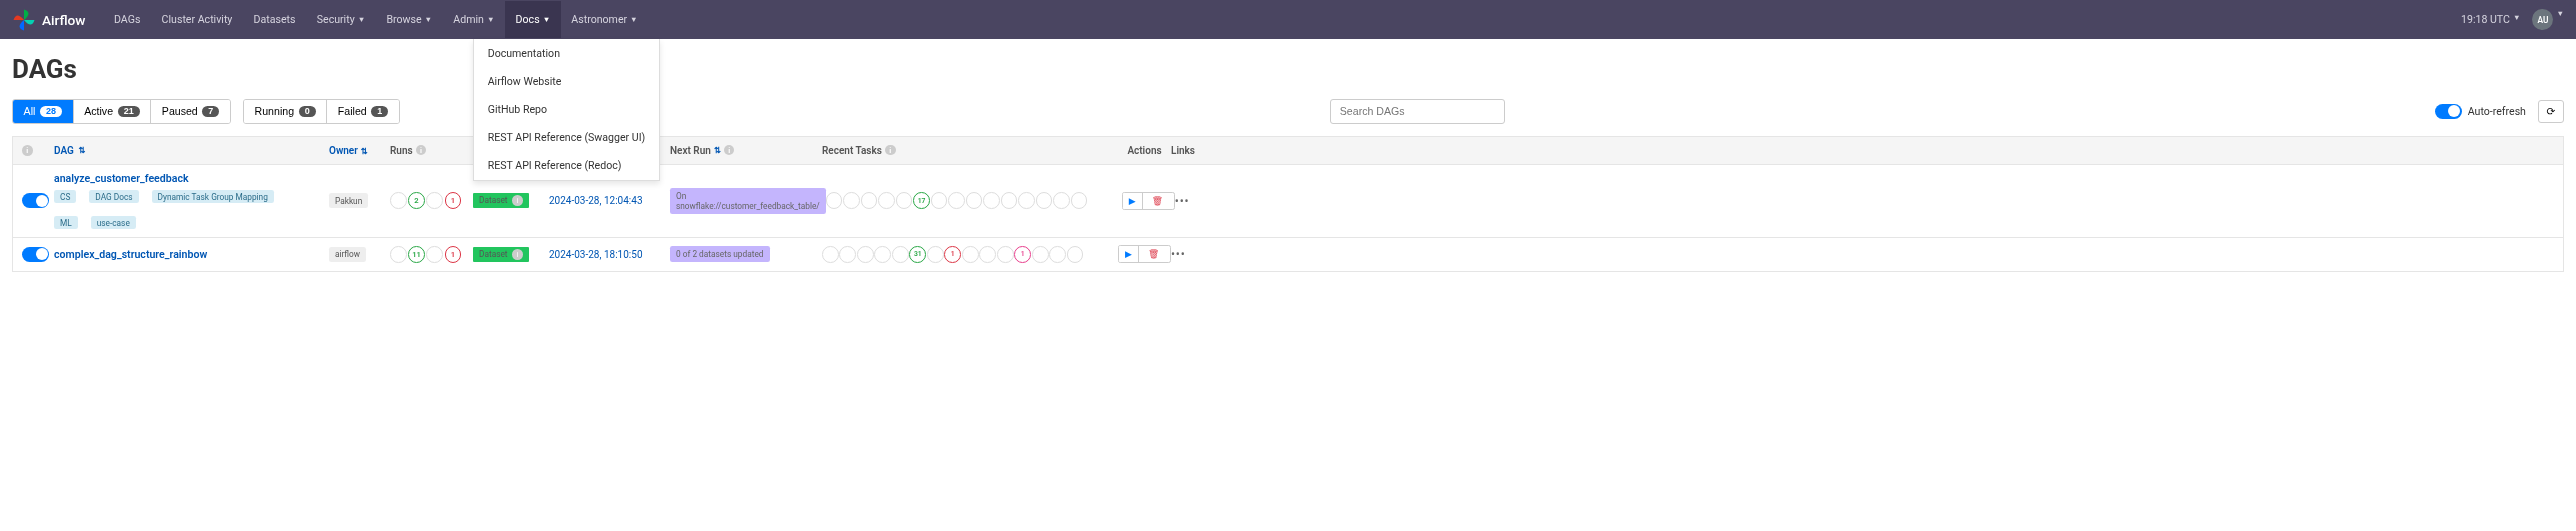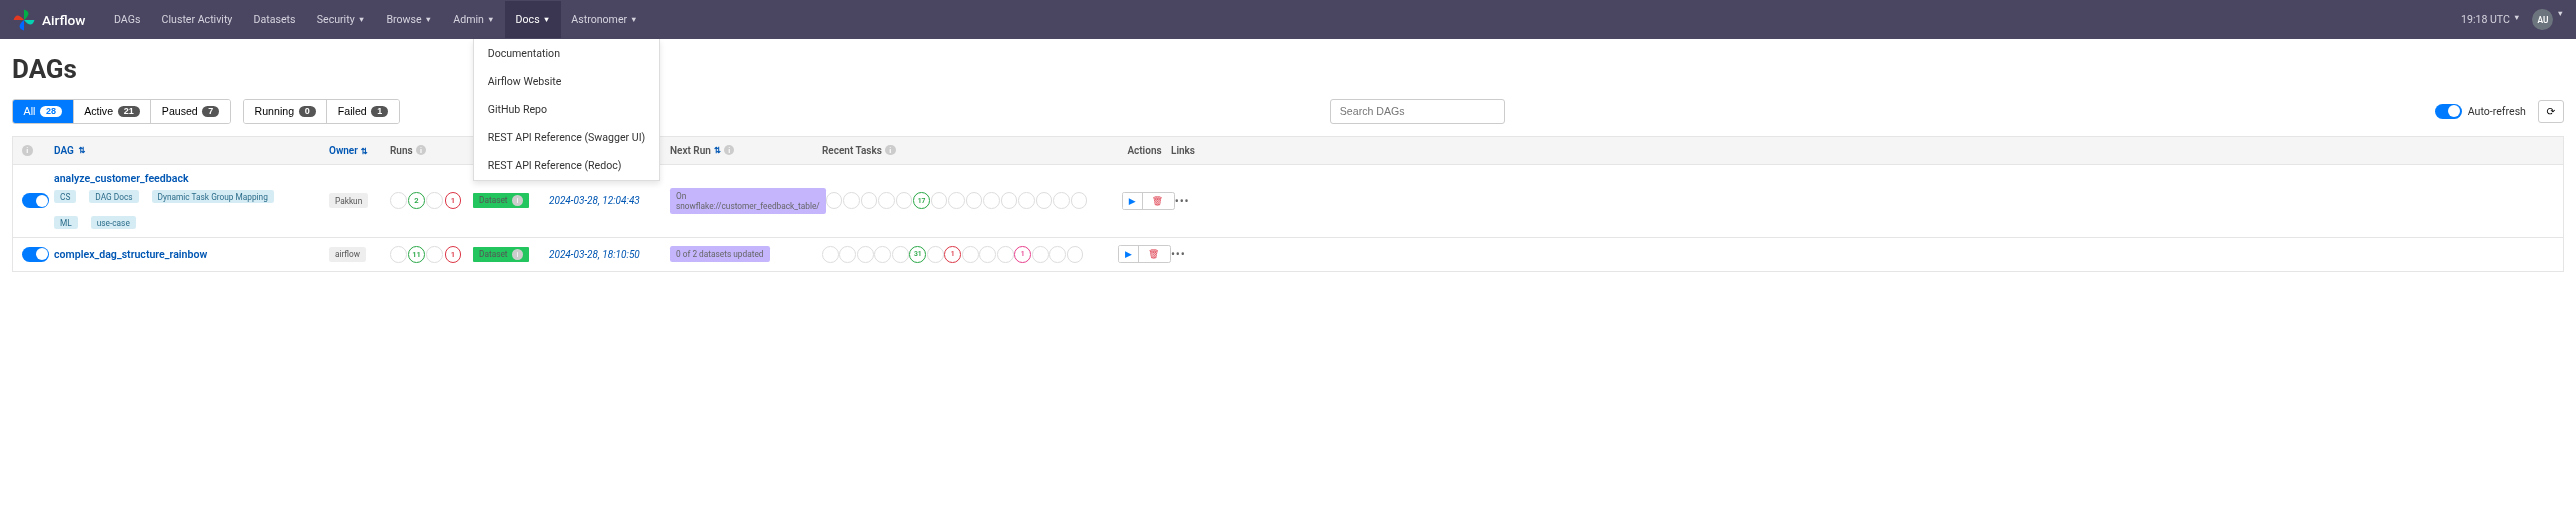--- a/index.html
+++ b/index.html
@@ -52,21 +52,21 @@
 .row-toggle .knob { width: 12px; height: 12px; background: #fff; border-radius: 50%; position: absolute; top: 1.5px; right: 1.5px; }
 .dag-name { color: #0056b3; font-weight: 600; font-size: 10.6px; }
 .tags { display: flex; flex-wrap: wrap; gap: 13px; margin-top: 5px; }
 .tag { background: #d6ecf5; color: #2c6d8a; padding: 1.5px 6px; font-size: 8.3px; border-radius: 2.3px; }
 .owner-label { background: #eee; color: #555; padding: 2.3px 6px; font-size: 8.3px; border-radius: 2.3px; display: inline-block; }
 .run-circles { display: flex; gap: 1.5px; }
 .circle { width: 16.7px; height: 16.7px; border-radius: 50%; border: 1.1px solid #ddd; display: flex; align-items: center; justify-content: center; font-size: 7.6px; font-weight: 600; }
 .circle.green { border-color: #28a745; color: #28a745; }
 .circle.red { border-color: #dc3545; color: #dc3545; }
 .schedule-badge { background: #22c55e; color: #555; padding: 2.3px 6px; font-size: 8.3px; border-radius: 1px; display: inline-flex; align-items: flex-start; gap: 4.6px; }
-.lastrun-text { color: #0056b3; font-size: 10px; font-style: italic; }
+.lastrun-text { color: #0056b3; font-size: 10px; }
 .nextrun-badge { background: #c4b5fd; color: #666; padding: 3px 6px; font-size: 8.3px; border-radius: 2.3px; display: inline-block; }
 .recent-circles { display: flex; gap: 0.8px; }
 .rcircle { width: 16.7px; height: 16.7px; border-radius: 50%; border: 1.1px solid #ddd; display: flex; align-items: center; justify-content: center; font-size: 6.8px; font-weight: 600; }
 .rcircle.green { border-color: #28a745; color: #28a745; }
 .rcircle.red { border-color: #dc3545; color: #dc3545; }
 .rcircle.pink { border-color: #e83e8c; color: #e83e8c; }
 .action-btns { display: flex; gap: 3px; border: 0.8px solid #ccc; border-radius: 2.3px; overflow: hidden; }
 .action-btn { padding: 3px 6px; cursor: pointer; background: #fff; font-size: 9px; border: none; border-right: 0.8px solid #ccc; }
 .action-btn:last-child { border-right: none; }
 .play-icon { color: #007bff; }

